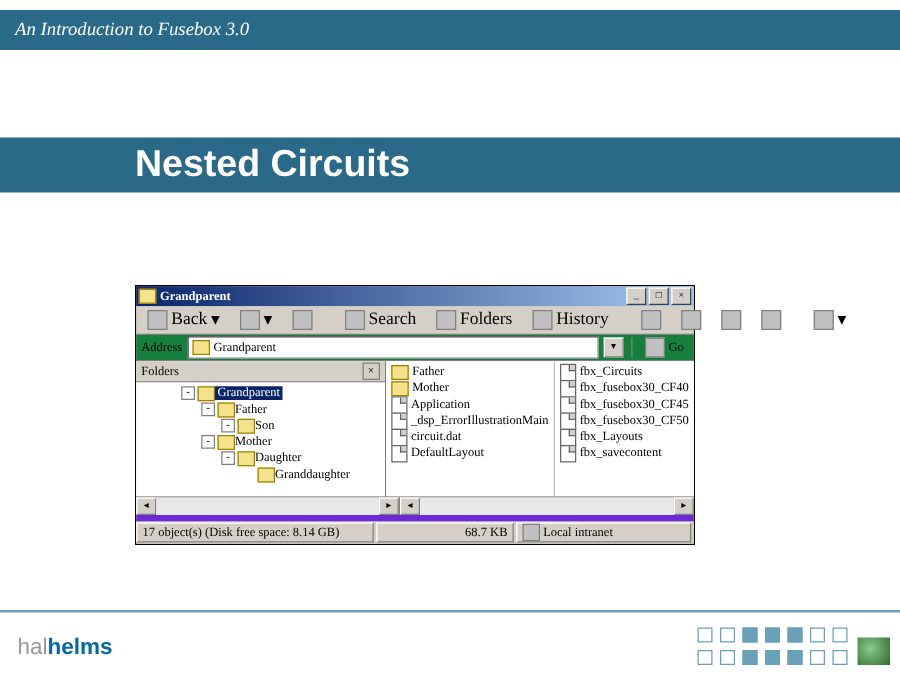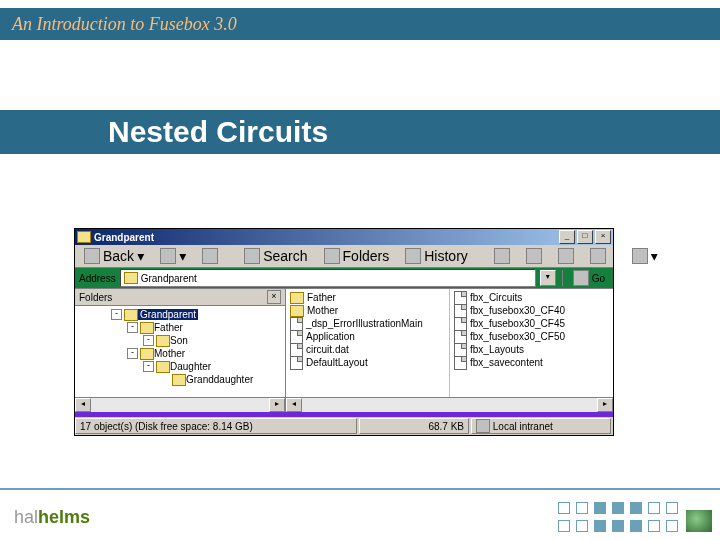--- a/index.html
+++ b/index.html
@@ -1,21 +1,21 @@
 <!DOCTYPE html>
 <html><head>
 <meta charset="utf-8">
 <style>
   html,body{margin:0;padding:0;width:720px;height:540px;font-family:Georgia,serif;background:#fff;overflow:hidden}
   .slide{position:relative;width:720px;height:540px}
   .top-band{position:absolute;top:8px;left:0;right:0;height:32px;background:#2a6a88;display:flex;align-items:center;padding-left:12px}
-  .top-band span{color:#fdba74;font-style:italic;font-size:18px;font-family:Georgia,serif}
+  .top-band span{color:#ffffff;font-style:italic;font-size:15px;font-family:Georgia,serif}
   .title-band{position:absolute;top:110px;left:0;right:0;height:44px;background:#2a6a88;display:flex;align-items:center;padding-left:108px}
   .title-band span{color:#fff;font-weight:bold;font-size:30px;font-family:Arial,sans-serif}
-  .shot{position:absolute;top:228px;left:74px;width:540px;height:190px;font-family:Liberation Sans, sans-serif;font-size:10px;color:#000}
+  .shot{position:absolute;top:228px;left:108px;width:448px;height:190px;font-family:Liberation Serif, serif;font-size:10px;color:#000}
   .win-frame{border:1px solid #000;background:#d4d0c8}
   .titlebar{height:16px;background:linear-gradient(90deg,#0a246a,#a6caf0);display:flex;align-items:center;justify-content:space-between;padding:0 2px}
   .titlebar-left{display:flex;align-items:center;gap:3px;color:#fff;font-weight:bold;font-size:10px}
   .fld-ico{width:12px;height:10px;background:#f4e38b;border:1px solid #a08000;display:inline-block}
   .titlebtns{display:flex;gap:2px}
   .tbtn{width:14px;height:12px;background:#d4d0c8;border:1px solid #404040;border-top-color:#fff;border-left-color:#fff;font-size:8px;line-height:10px;text-align:center}
   .menubar{height:16px;background:#d4d0c8;border-bottom:1px solid #808080;display:flex;align-items:center;padding:0 4px;gap:12px;font-size:10px}
   .menubar span{cursor:default}
   .winlogo{margin-left:auto;width:18px;height:14px;background:linear-gradient(45deg,#f00,#0f0,#00f,#ff0)}
   .toolbar{height:22px;background:#d4d0c8;border-bottom:1px solid #808080;display:flex;align-items:center;padding:0 4px;gap:6px;font-size:14px}
@@ -40,21 +40,21 @@
   .li{display:flex;align-items:center;height:13px;gap:3px;white-space:nowrap}
   .doc-ico{width:11px;height:12px;background:#fff;border:1px solid #666;display:inline-block;position:relative}
   .doc-ico::after{content:'';position:absolute;top:0;right:0;width:4px;height:4px;background:#d4d0c8;border-left:1px solid #666;border-bottom:1px solid #666}
   .scroll-h{height:14px;background:#d4d0c8;border-top:1px solid #808080;display:flex}
   .sbtn{width:14px;height:12px;background:#d4d0c8;border:1px solid #808080;border-top-color:#fff;border-left-color:#fff;font-size:8px;text-align:center;line-height:10px}
   .strack{flex:1;background:#e8e8e8}
   .status{height:18px;background:#d4d0c8;border-top:5px solid #6d28d9;display:flex;align-items:center;font-size:10px}
   .scell{border:1px solid #808080;border-top-color:#fff;border-left-color:#fff;height:14px;display:flex;align-items:center;padding:0 4px;margin-right:2px}
   .footer{position:absolute;bottom:0;left:0;right:0;height:50px;border-top:2px solid #6aa0b8}
   .logo{position:absolute;left:14px;bottom:12px;font-family:Arial,sans-serif;font-size:18px;color:#999}
-  .logo b{color:#4d7c0f}
+  .logo b{color:#0369a1}
   .bug{position:absolute;right:8px;bottom:8px;width:26px;height:22px;background:radial-gradient(circle at 40% 40%,#8c8,#363)}
   .squares{position:absolute;right:40px;bottom:6px;display:grid;grid-template-columns:repeat(7,14px);grid-auto-rows:14px;gap:4px}
   .sq{width:10px;height:10px;border:1px solid #6aa0b8}
   .sq.f{background:#6aa0b8}
 </style>
 </head>
 <body>
 
 <div class="slide">
   <div class="top-band">
@@ -184,25 +184,25 @@
               <div class="li">
                 <span class="fld-ico"></span>
                 <span>Father</span>
               </div>
               <div class="li">
                 <span class="fld-ico"></span>
                 <span>Mother</span>
               </div>
               <div class="li">
                 <span class="doc-ico"></span>
+                <span>Application</span>
+              </div>
+              <div class="li">
+                <span class="doc-ico"></span>
                 <span>_dsp_ErrorIllustrationMain</span>
-              </div>
-              <div class="li">
-                <span class="doc-ico"></span>
-                <span>Application</span>
               </div>
               <div class="li">
                 <span class="doc-ico"></span>
                 <span>circuit.dat</span>
               </div>
               <div class="li">
                 <span class="doc-ico"></span>
                 <span>DefaultLayout</span>
               </div>
             </div>

